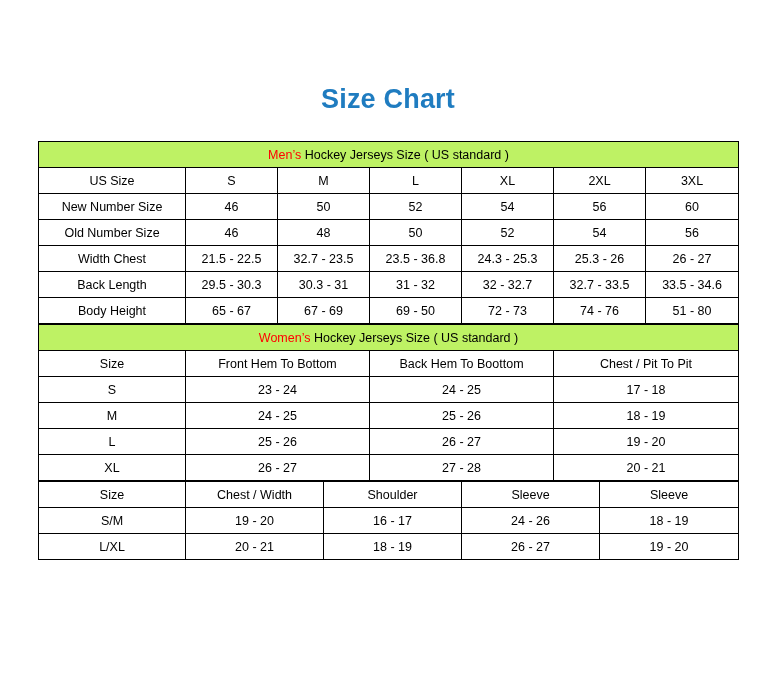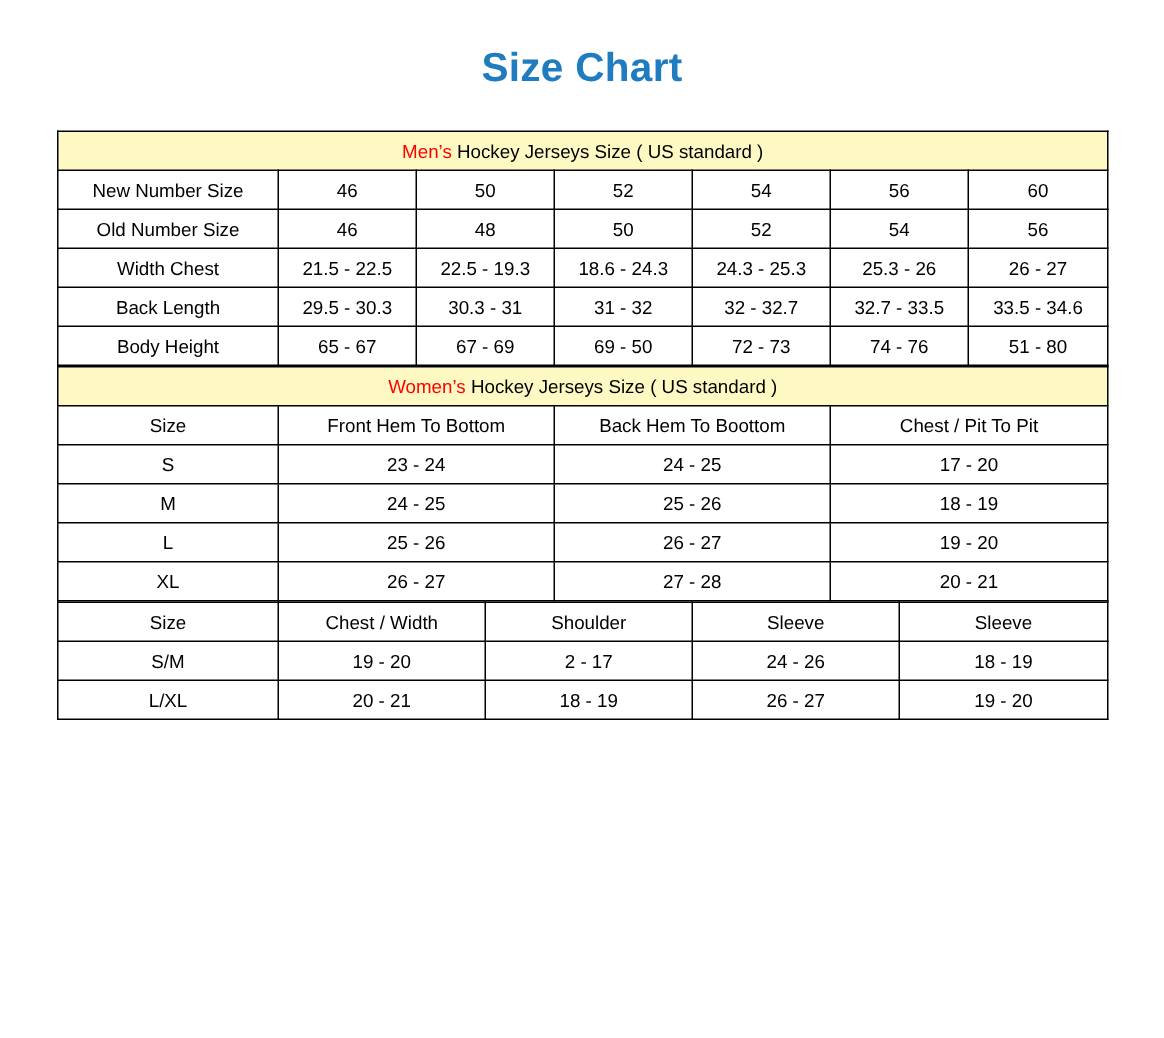--- a/index.html
+++ b/index.html
@@ -20,21 +20,21 @@
     height: 692px;
     box-sizing: border-box;
     padding: 0;
   }
   .page-title {
     text-align: center;
     color: #1f7cc0;
     font-size: 27px;
     font-weight: bold;
     margin: 0;
-    padding-top: 30px;
+    padding-top: 84px;
     letter-spacing: 0.2px;
   }
   .chart-wrap {
     margin: 26px 38px 0 38px;
     width: 700px;
   }
   table.size-table {
     border-collapse: collapse;
     width: 700px;
     table-layout: fixed;
@@ -42,21 +42,21 @@
   table.size-table td, table.size-table th {
     border: 1px solid #000000;
     font-size: 12.5px;
     text-align: center;
     padding: 0;
     height: 25px;
     vertical-align: middle;
     font-weight: normal;
   }
   .section-head td {
-    background: #fef9c3;
+    background: #bef264;
     font-weight: bold;
     font-size: 13.5px;
     height: 30px;
   }
   .section-head .gender {
     color: #ff0000;
   }
   .col-head td {
     font-weight: bold;
   }
@@ -82,20 +82,29 @@
         <col style="width:92px">
         <col style="width:92px">
         <col style="width:92px">
         <col style="width:92px">
         <col style="width:92px">
         <col style="width:93px">
       </colgroup>
       <tbody>
         <tr class="section-head">
           <td colspan="7"><span class="gender">Men’s</span><span> Hockey Jerseys Size ( US standard )</span></td>
+        </tr>
+        <tr class="col-head">
+          <td>US Size</td>
+          <td>S</td>
+          <td>M</td>
+          <td>L</td>
+          <td>XL</td>
+          <td>2XL</td>
+          <td>3XL</td>
         </tr>
         <tr>
           <td class="rowlabel">New Number Size</td>
           <td>46</td>
           <td>50</td>
           <td>52</td>
           <td>54</td>
           <td>56</td>
           <td>60</td>
         </tr>
@@ -104,22 +113,22 @@
           <td>46</td>
           <td>48</td>
           <td>50</td>
           <td>52</td>
           <td>54</td>
           <td>56</td>
         </tr>
         <tr>
           <td class="rowlabel">Width Chest</td>
           <td>21.5 - 22.5</td>
-          <td>22.5 - 19.3</td>
-          <td>18.6 - 24.3</td>
+          <td>32.7 - 23.5</td>
+          <td>23.5 - 36.8</td>
           <td>24.3 - 25.3</td>
           <td>25.3 - 26</td>
           <td>26 - 27</td>
         </tr>
         <tr>
           <td class="rowlabel">Back Length</td>
           <td>29.5 - 30.3</td>
           <td>30.3 - 31</td>
           <td>31 - 32</td>
           <td>32 - 32.7</td>
@@ -152,21 +161,21 @@
         <tr class="col-head">
           <td>Size</td>
           <td>Front Hem To Bottom</td>
           <td>Back Hem To Boottom</td>
           <td>Chest / Pit To Pit</td>
         </tr>
         <tr>
           <td class="bold-cell">S</td>
           <td>23 - 24</td>
           <td>24 - 25</td>
-          <td>17 - 20</td>
+          <td>17 - 18</td>
         </tr>
         <tr>
           <td class="bold-cell">M</td>
           <td>24 - 25</td>
           <td>25 - 26</td>
           <td>18 - 19</td>
         </tr>
         <tr>
           <td class="bold-cell">L</td>
           <td>25 - 26</td>
@@ -194,21 +203,21 @@
         <tr class="col-head">
           <td>Size</td>
           <td>Chest / Width</td>
           <td>Shoulder</td>
           <td>Sleeve</td>
           <td>Sleeve</td>
         </tr>
         <tr>
           <td class="bold-cell">S/M</td>
           <td>19 - 20</td>
-          <td>2 - 17</td>
+          <td>16 - 17</td>
           <td>24 - 26</td>
           <td>18 - 19</td>
         </tr>
         <tr>
           <td class="bold-cell">L/XL</td>
           <td>20 - 21</td>
           <td>18 - 19</td>
           <td>26 - 27</td>
           <td>19 - 20</td>
         </tr>

